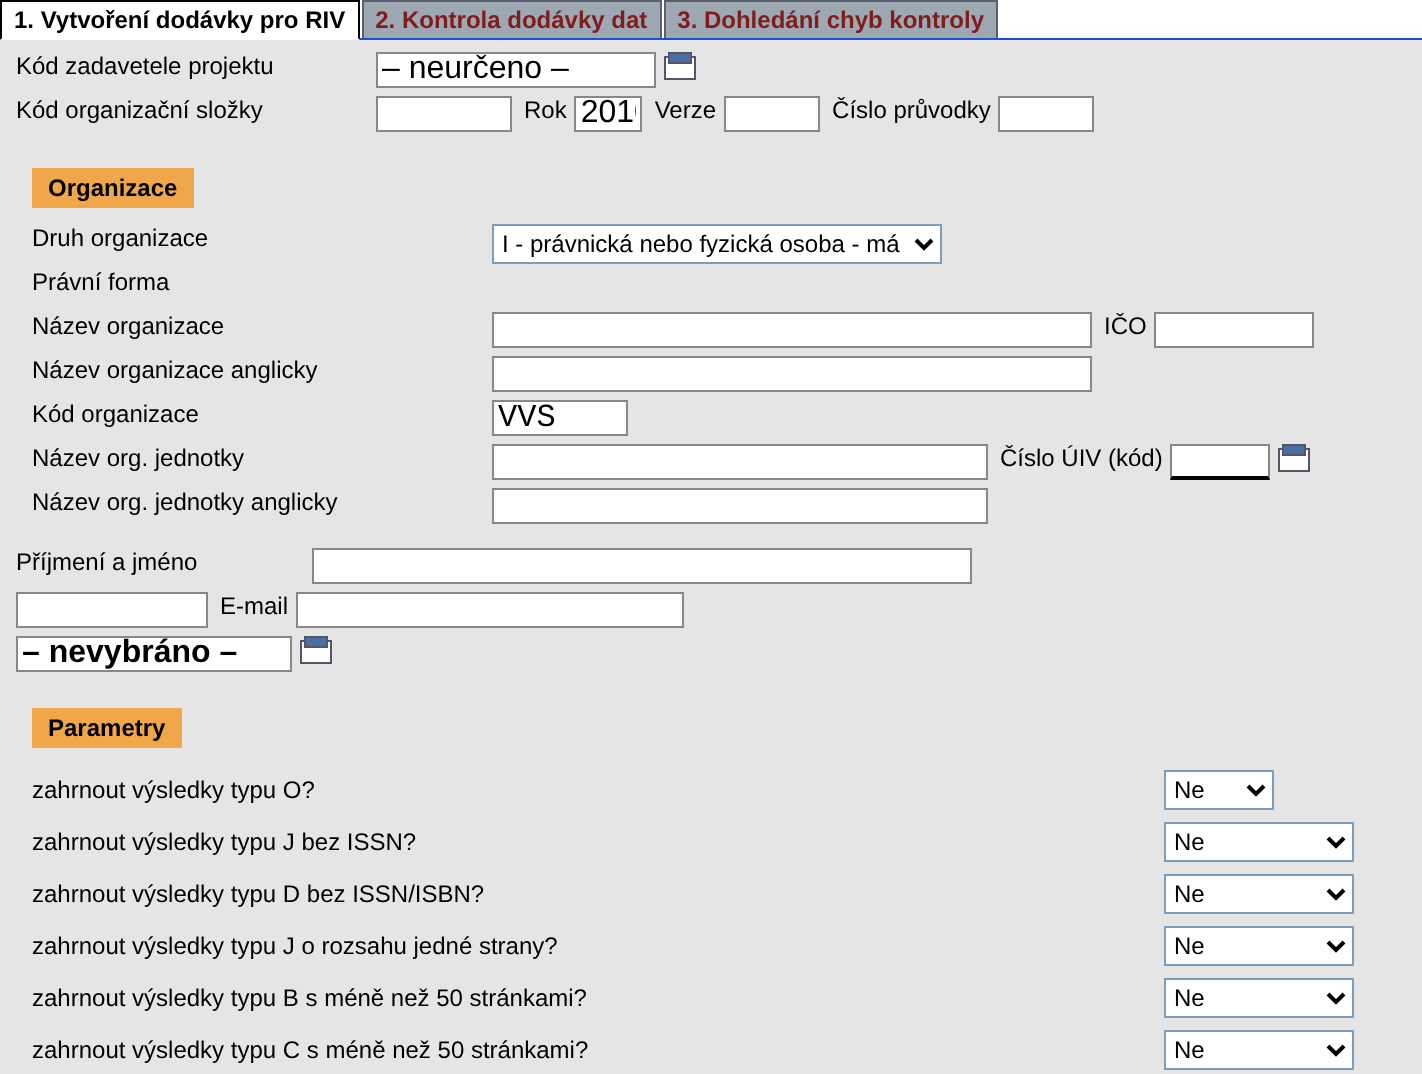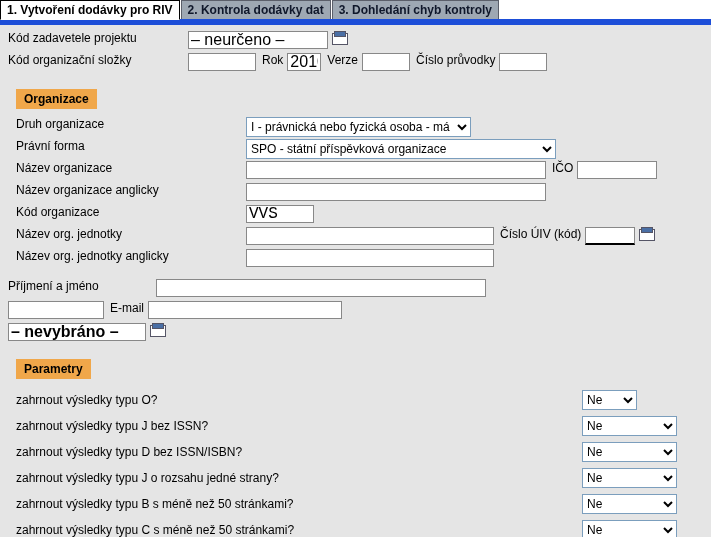--- a/index.html
+++ b/index.html
@@ -7,29 +7,29 @@
     margin: 0;
     font-family: Arial, sans-serif;
     font-size: 12px;
     color: #000;
     background: #fff;
     width: 711px;
   }
   .tabs {
     display: flex;
     background: #fff;
-    border-bottom: 6px solid #1d4ed8;
+    border-bottom: 1px solid #1d4ed8;
   }
   .tab {
     padding: 2px 6px;
     font-weight: bold;
     font-size: 12px;
     cursor: pointer;
     background: #9ea8b3;
-    color: #0f172a;
+    color: #7f1d1d;
     border: 1px solid #5b5f6a;
     border-bottom: none;
     margin-right: 1px;
   }
   .tab.active {
     background: #fff;
     color: #000;
     border: 1px solid #000;
     border-bottom: 1px solid #fff;
     margin-bottom: -1px;
@@ -156,23 +156,20 @@
 
   <div style="padding-left:8px">
     <div class="row">
       <span class="label-org">Druh organizace</span>
       <select style="width:225px">
         <option>I - právnická nebo fyzická osoba - má IČO</option>
       </select>
     </div>
     <div class="row">
       <span class="label-org">Právní forma</span>
-      <select style="width:310px">
-        <option>SPO - státní příspěvková organizace</option>
-      </select>
     </div>
     <div class="row">
       <span class="label-org">Název organizace</span>
       <input type="text" style="width: 300px;" value="">
       <span class="inline-label">IČO</span>
       <input type="text" style="width: 80px;" value="">
     </div>
     <div class="row">
       <span class="label-org">Název organizace anglicky</span>
       <input type="text" style="width: 300px;" value="">

